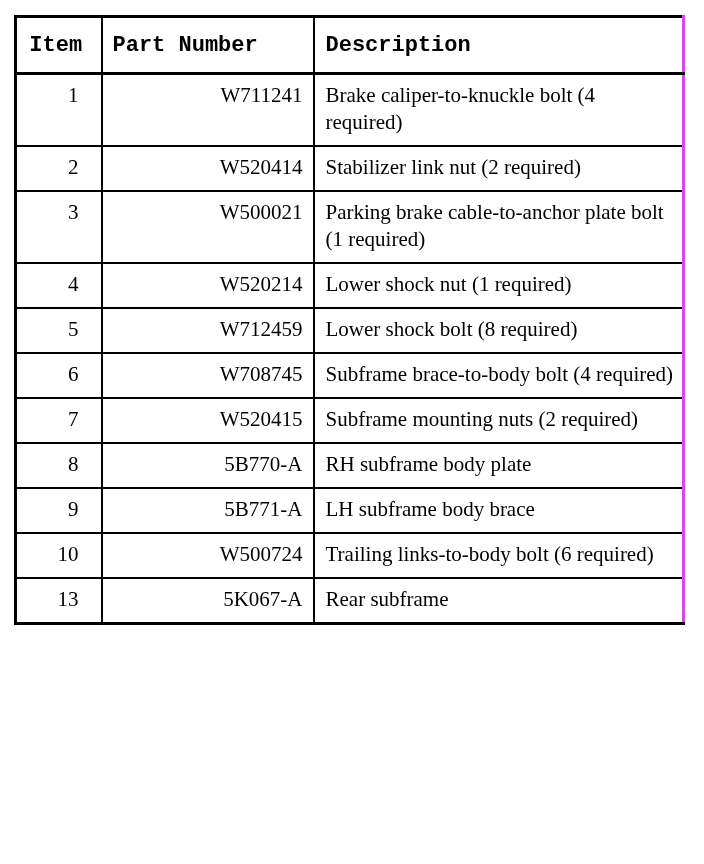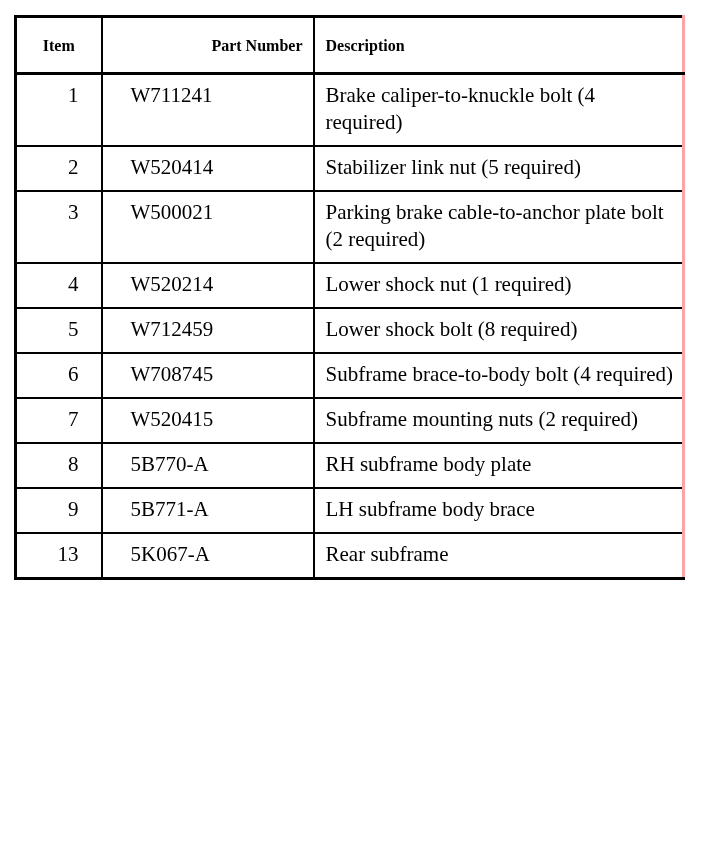--- a/index.html
+++ b/index.html
@@ -44,68 +44,68 @@
     border-right: 2px solid #000;
     border-top: 2px solid #000;
     border-bottom: 2px solid #000;
     vertical-align: top;
     background: #ffffff;
     padding: 0;
   }
 
   
   .parts-table thead th {
-    font-family: Liberation Serif, serif;
+    font-family: Liberation Mono, monospace;
     font-weight: bold;
-    font-size: 16px;
+    font-size: 22px;
     line-height: 26px;
     height: 41px;
     border-top: 3px solid #000;
     border-bottom: 3px solid #000;
-    padding: 7px 10px 6px 10px;
+    padding: 7px 16px 6px 10px;
     vertical-align: middle;
     white-space: nowrap;
   }
   .parts-table thead th.h-item { text-align: center; }
-  .parts-table thead th.h-part { text-align: right; }
+  .parts-table thead th.h-part { text-align: left; }
   .parts-table thead th.h-desc { text-align: left; padding-left: 11px; }
 
   
   .parts-table tbody td {
     font-family: "Liberation Serif", "DejaVu Serif", serif;
     font-size: 21px;
     line-height: 27px;
     padding: 7px 10px 9px 10px;
   }
   .parts-table tbody td.c-item {
     text-align: right;
     padding-right: 22px;
   }
   .parts-table tbody td.c-part {
-    text-align: left;
+    text-align: right;
     padding-left: 28px;
     margin-left: 34px;
   }
   .parts-table tbody td.c-desc {
     text-align: left;
     padding-left: 11px;
     padding-right: 8px;
   }
 
   
   .parts-table tbody tr:last-child td {
     border-bottom: 3px solid #000;
     font-family: Liberation Serif, serif;
   }
 
   
   .parts-table th:first-child,
   .parts-table td:first-child { border-left: 3px solid #000; }
   .parts-table th:last-child,
-  .parts-table td:last-child  { border-right: 3px solid #fca5a5; }
+  .parts-table td:last-child  { border-right: 3px solid #d946ef; }
 </style>
 </head>
 <body>
 
 <div class="page">
 
   <table class="parts-table">
     <colgroup>
       <col class="col-item">
       <col class="col-part">
@@ -122,26 +122,26 @@
 
     <tbody>
         <tr>
           <td class="c-item">1</td>
           <td class="c-part">W711241</td>
           <td class="c-desc">Brake caliper-to-knuckle bolt (4 required)</td>
         </tr>
         <tr>
           <td class="c-item">2</td>
           <td class="c-part">W520414</td>
-          <td class="c-desc">Stabilizer link nut (5 required)</td>
+          <td class="c-desc">Stabilizer link nut (2 required)</td>
         </tr>
         <tr>
           <td class="c-item">3</td>
           <td class="c-part">W500021</td>
-          <td class="c-desc">Parking brake cable-to-anchor plate bolt (2 required)</td>
+          <td class="c-desc">Parking brake cable-to-anchor plate bolt (1 required)</td>
         </tr>
         <tr>
           <td class="c-item">4</td>
           <td class="c-part">W520214</td>
           <td class="c-desc">Lower shock nut (1 required)</td>
         </tr>
         <tr>
           <td class="c-item">5</td>
           <td class="c-part">W712459</td>
           <td class="c-desc">Lower shock bolt (8 required)</td>
@@ -160,20 +160,25 @@
           <td class="c-item">8</td>
           <td class="c-part">5B770-A</td>
           <td class="c-desc">RH subframe body plate</td>
         </tr>
         <tr>
           <td class="c-item">9</td>
           <td class="c-part">5B771-A</td>
           <td class="c-desc">LH subframe body brace</td>
         </tr>
         <tr>
+          <td class="c-item">10</td>
+          <td class="c-part">W500724</td>
+          <td class="c-desc">Trailing links-to-body bolt (6 required)</td>
+        </tr>
+        <tr>
           <td class="c-item">13</td>
           <td class="c-part">5K067-A</td>
           <td class="c-desc">Rear subframe</td>
         </tr>
       </tbody>
   </table>
 
 </div>
 
 </body></html>

